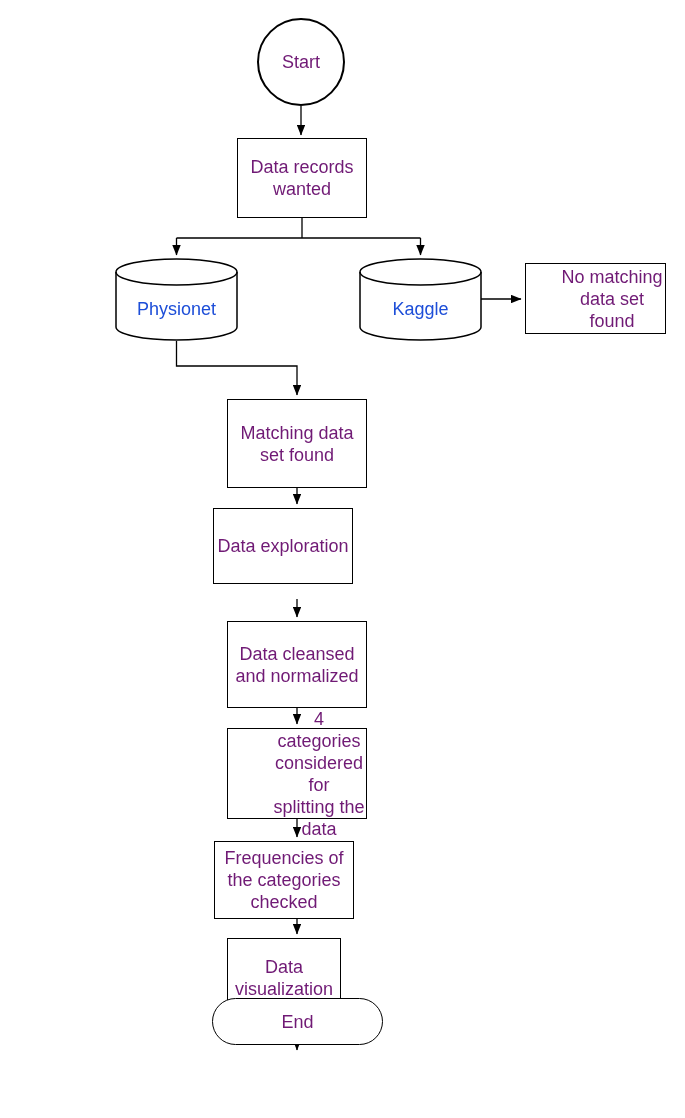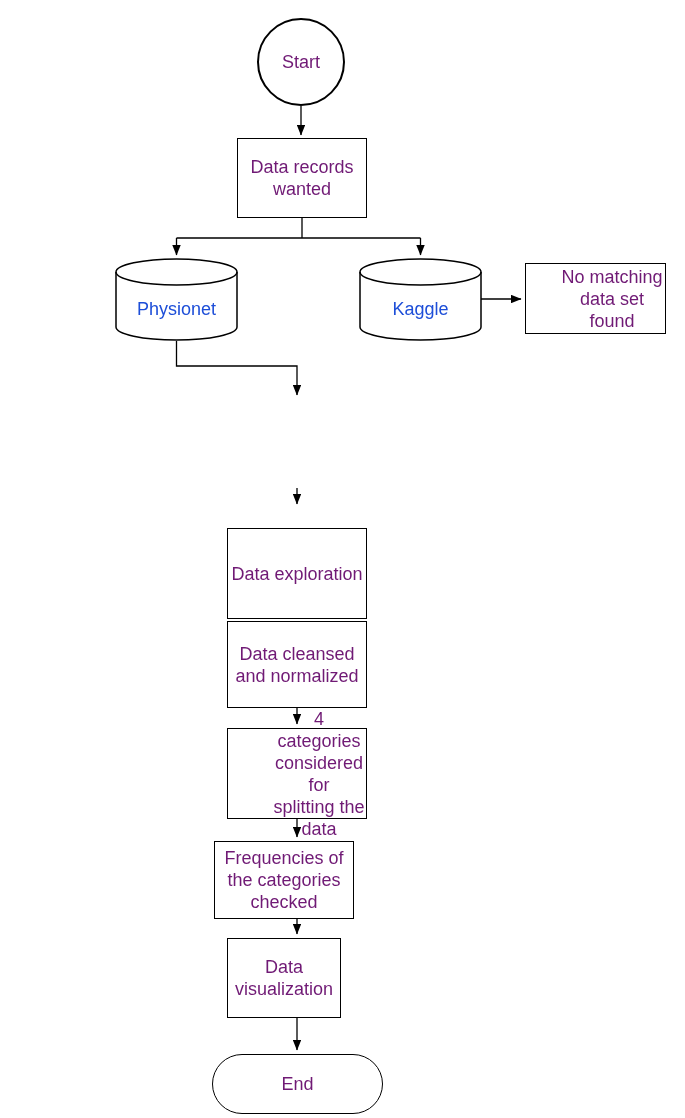--- a/index.html
+++ b/index.html
@@ -118,22 +118,26 @@
 
   <div class="cyl-label" style="left:360px; top:278px; width:121px; height:62px;">
     <span>Kaggle</span>
   </div>
 
   <div class="node rect" style="left:525px; top:263px; width:141px; height:71px;padding-left:33px;">
     <span>No matching
 data set found</span>
   </div>
 
+  <div class="node rect" style="left:227px; top:399px; width:140px; height:89px;">
+    <span>Matching data
+set found</span>
+  </div>
 
-  <div class="node rect" style="left:227px; top:508px; width:140px; height:91px;margin-top:20px;">
+  <div class="node rect" style="left:213px; top:508px; width:140px; height:76px;">
     <span>Data exploration</span>
   </div>
 
   <div class="node rect" style="left:227px; top:621px; width:140px; height:87px;">
     <span>Data cleansed
 and normalized</span>
   </div>
 
   <div class="node rect" style="left:227px; top:728px; width:140px; height:91px;padding-left:44px;">
     <span>4 categories
@@ -145,17 +149,17 @@
     <span>Frequencies of
 the categories
 checked</span>
   </div>
 
   <div class="node rect" style="left:227px; top:938px; width:114px; height:80px;">
     <span>Data
 visualization</span>
   </div>
 
-  <div class="node terminator" style="left:212px; top:1054px; width:171px; height:60px;">
+  <div class="node terminator" style="left:212px; top:998px; width:171px; height:47px;">
     <span>End</span>
   </div>
 
 </div>
 
 </body></html>

